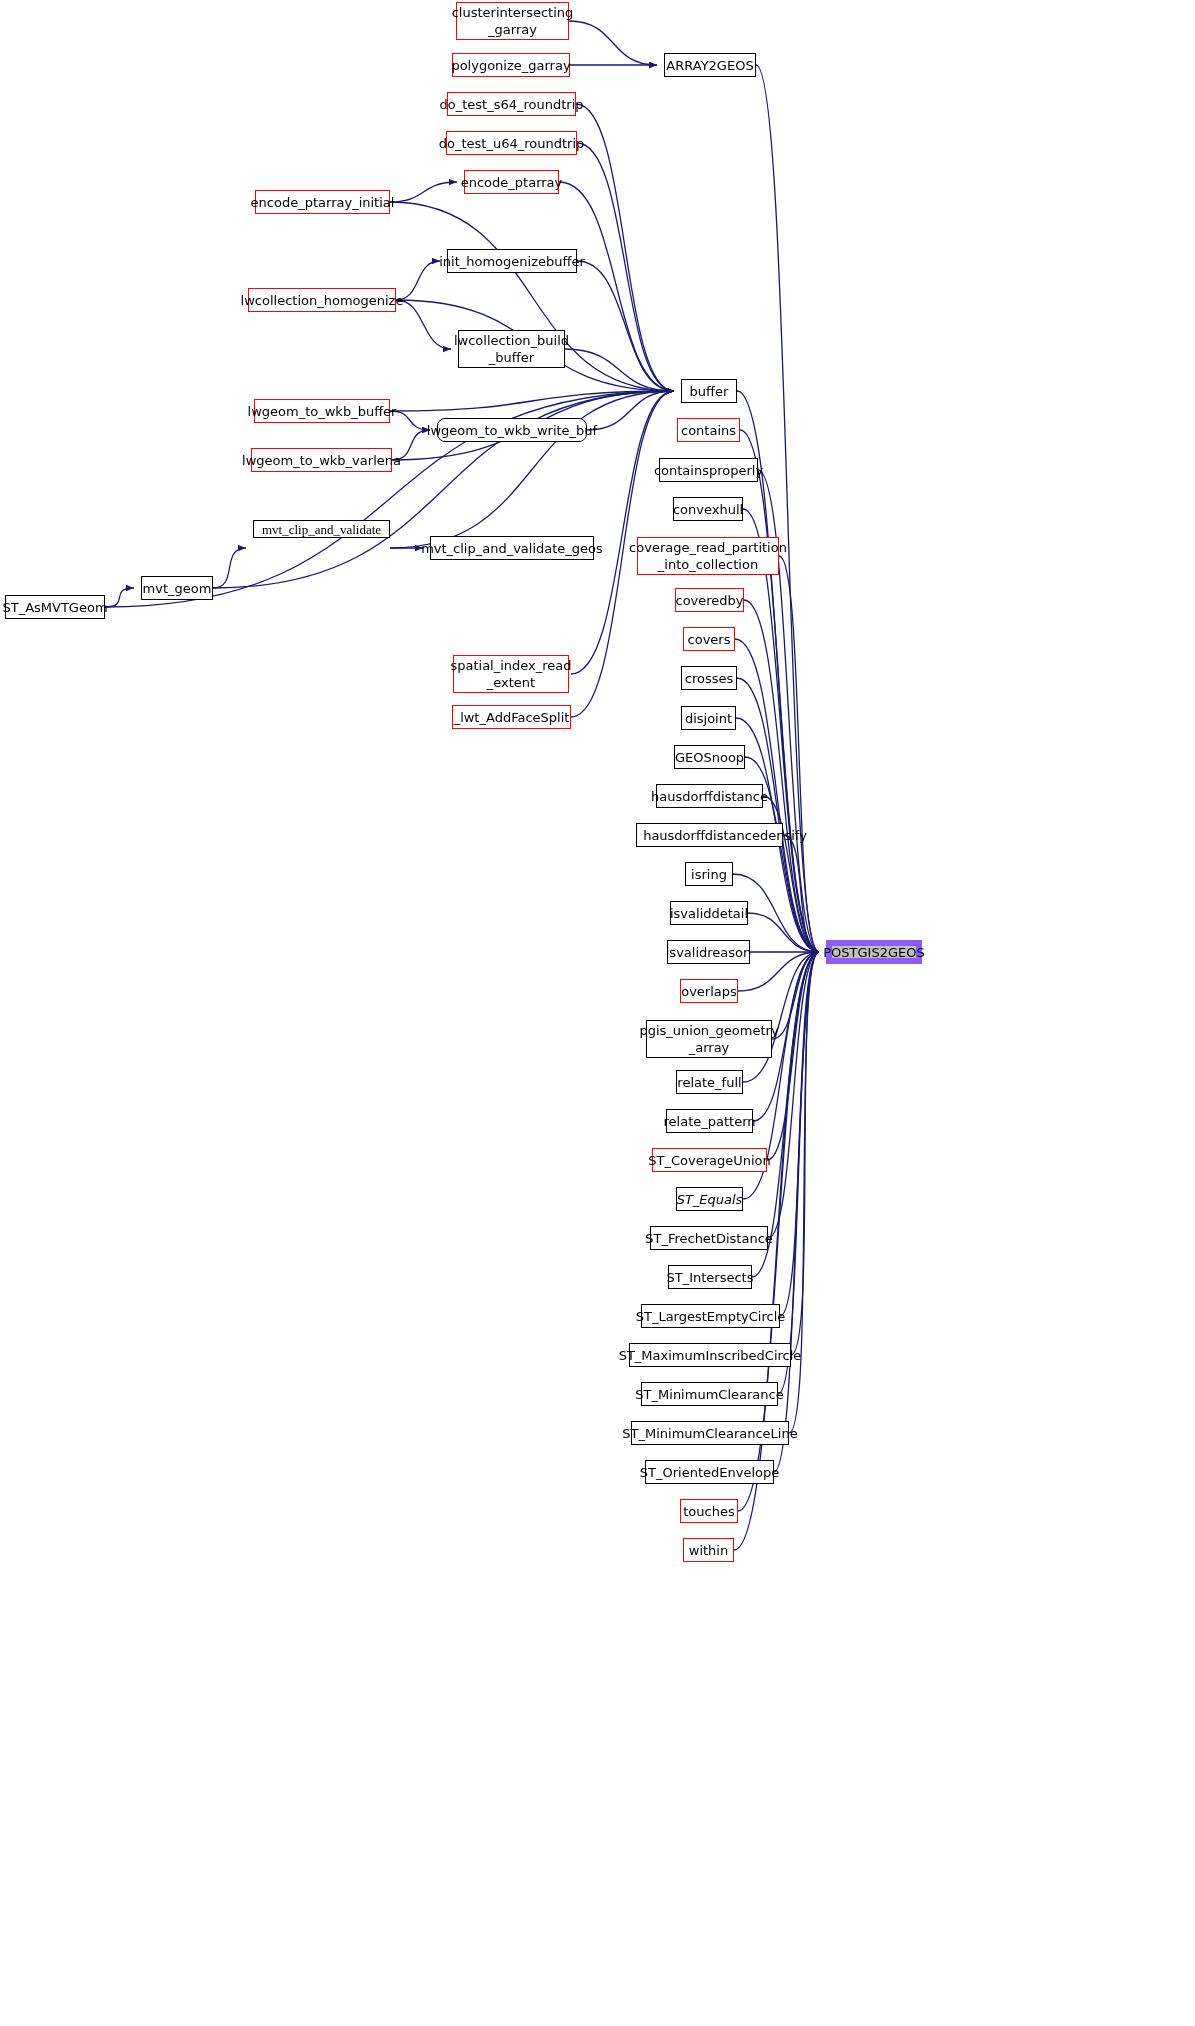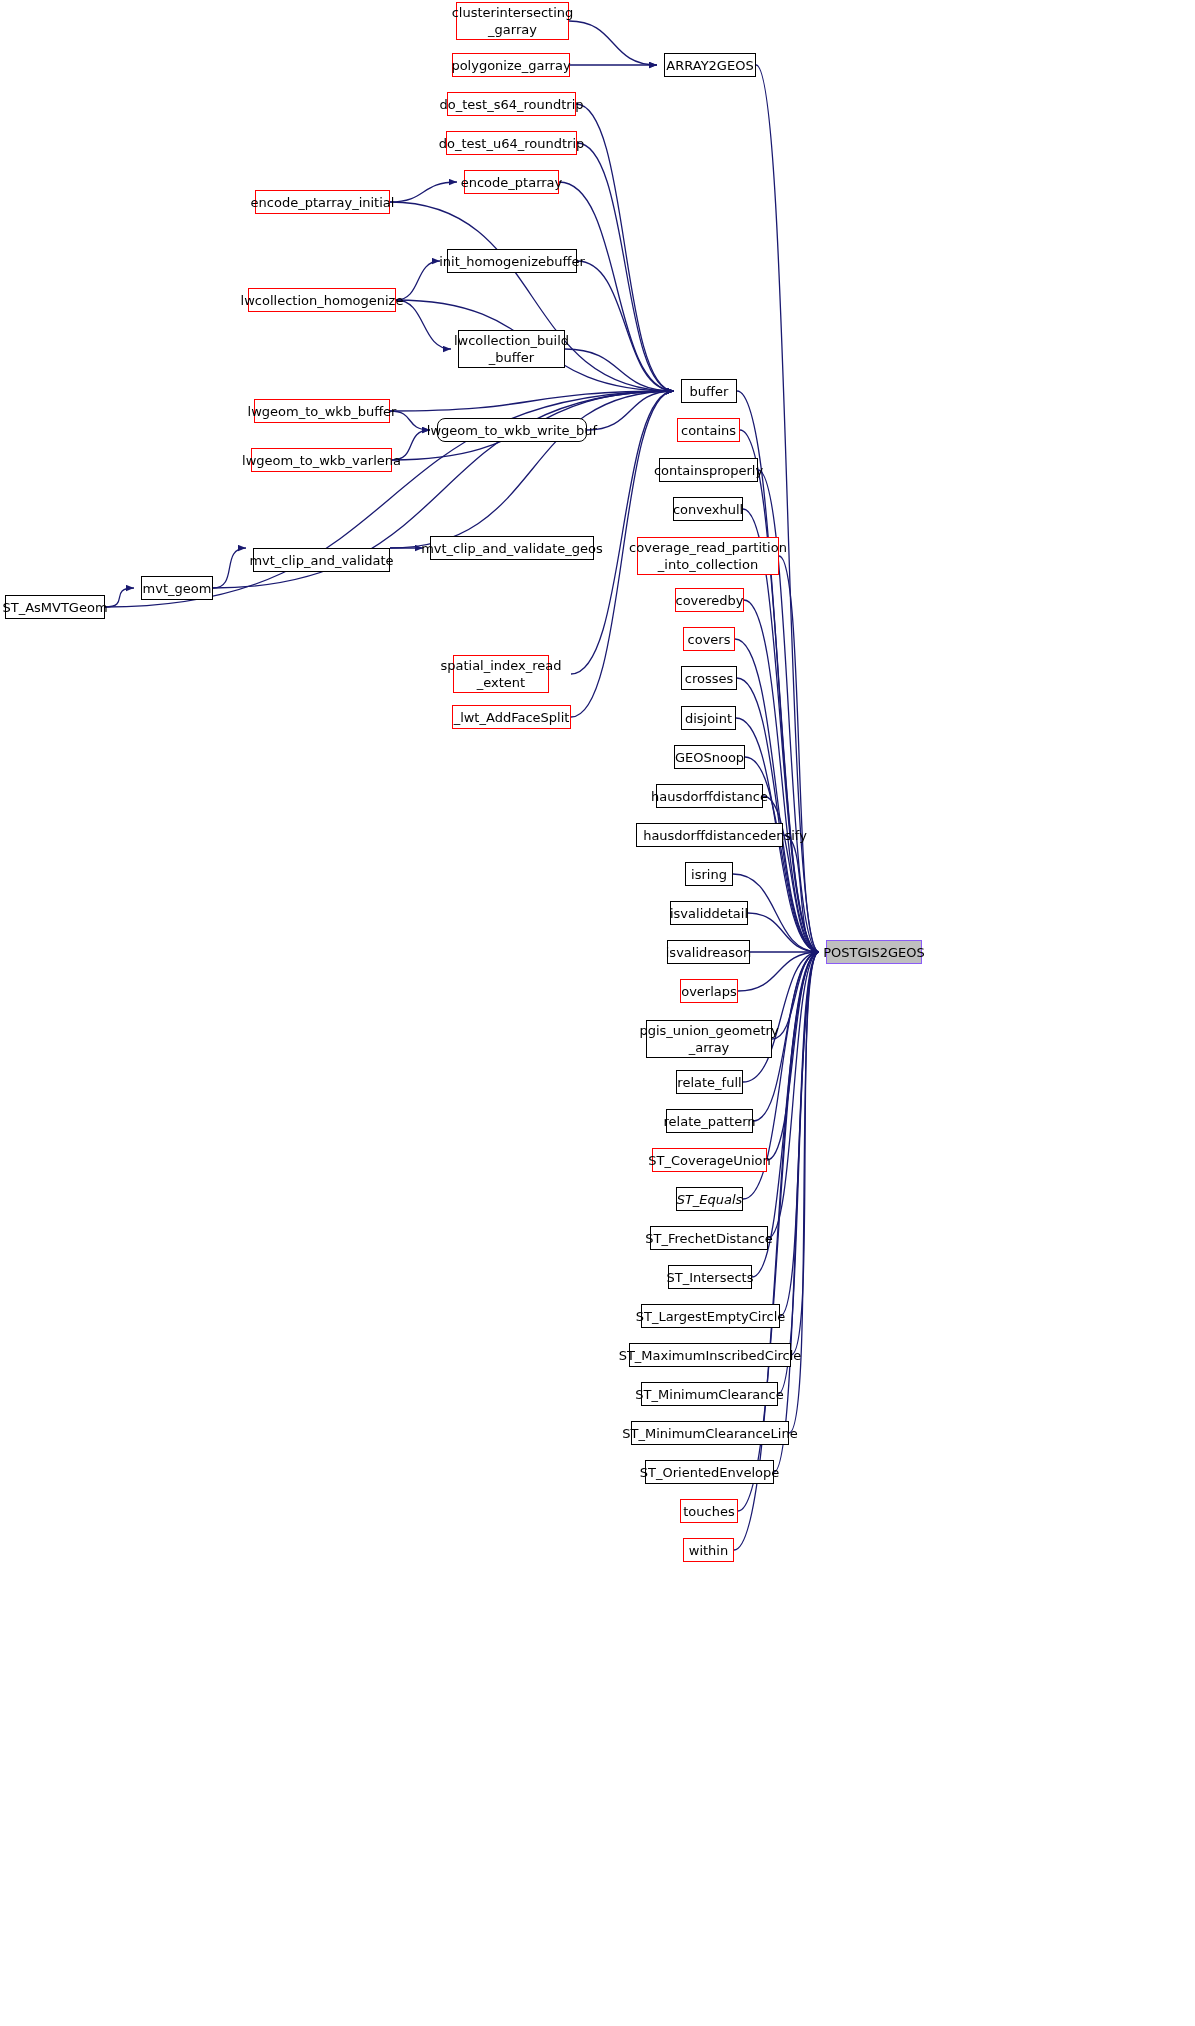--- a/index.html
+++ b/index.html
@@ -15,21 +15,21 @@
     align-items:center;
     justify-content:center;
     text-align:center;
     font-size:13px;
     line-height:17px;
     color:#000000;
     white-space:pre-line;
     letter-spacing:0px;
   }
   .node.red{border:1px solid #ff0000;}
-  .node.focus{background:#bfbfbf;border:1px solid #8b5cf6;}
+  .node.focus{background:#bfbfbf;border:6px solid #8b5cf6;}
 </style>
 </head>
 <body>
 
 <div id="graph">
   <svg id="edges" viewBox="0 0 1195 2026">
     <defs>
       <marker id="arrow" markerWidth="9" markerHeight="9" refX="8" refY="3.2" orient="auto" markerUnits="userSpaceOnUse">
         <path d="M0,0 L8,3.2 L0,6.4 z" fill="#191970"></path>
       </marker>
@@ -108,28 +108,28 @@
 _buffer</span></div>
       <div class="node" style="left: 681px; top: 379px; width: 56px; height: 24px;"><span>buffer</span></div>
       <div class="node red" style="left: 254px; top: 399px; width: 136px; height: 24px;"><span>lwgeom_to_wkb_buffer</span></div>
       <div class="node" style="left: 437px; top: 418px; width: 150px; height: 24px; border-radius: 8px;"><span>lwgeom_to_wkb_write_buf</span></div>
       <div class="node red" style="left: 677px; top: 418px; width: 63px; height: 24px;"><span>contains</span></div>
       <div class="node red" style="left: 251px; top: 448px; width: 141px; height: 24px;"><span>lwgeom_to_wkb_varlena</span></div>
       <div class="node" style="left: 659px; top: 458px; width: 99px; height: 24px;"><span>containsproperly</span></div>
       <div class="node" style="left: 673px; top: 497px; width: 70px; height: 24px;"><span>convexhull</span></div>
       <div class="node red" style="left: 637px; top: 537px; width: 142px; height: 38px;"><span>coverage_read_partition
 _into_collection</span></div>
-      <div class="node" style="left: 253px; top: 548px; width: 137px; height: 24px;"><span>mvt_clip_and_validate</span></div>
+      <div class="node" style="left: 253px; top: 520px; width: 137px; height: 18px; font-family: Liberation Serif, serif;"><span>mvt_clip_and_validate</span></div>
       <div class="node" style="left: 430px; top: 536px; width: 164px; height: 24px;"><span>mvt_clip_and_validate_geos</span></div>
       <div class="node" style="left: 141px; top: 576px; width: 72px; height: 24px;"><span>mvt_geom</span></div>
       <div class="node red" style="left: 675px; top: 588px; width: 69px; height: 24px;"><span>coveredby</span></div>
       <div class="node" style="left: 5px; top: 595px; width: 100px; height: 24px;"><span>ST_AsMVTGeom</span></div>
       <div class="node red" style="left: 683px; top: 627px; width: 52px; height: 24px;"><span>covers</span></div>
       <div class="node" style="left: 681px; top: 666px; width: 56px; height: 24px;"><span>crosses</span></div>
-      <div class="node red" style="left: 453px; top: 655px; width: 96px; height: 38px;"><span>spatial_index_read
+      <div class="node red" style="left: 453px; top: 655px; width: 116px; height: 38px;"><span>spatial_index_read
 _extent</span></div>
       <div class="node" style="left: 681px; top: 706px; width: 55px; height: 24px;"><span>disjoint</span></div>
       <div class="node red" style="left: 452px; top: 705px; width: 119px; height: 24px;"><span>_lwt_AddFaceSplit</span></div>
       <div class="node" style="left: 674px; top: 745px; width: 71px; height: 24px;"><span>GEOSnoop</span></div>
       <div class="node" style="left: 656px; top: 784px; width: 107px; height: 24px;"><span>hausdorffdistance</span></div>
       <div class="node" style="left: 636px; top: 823px; width: 147px; height: 24px; padding-left: 31px;"><span>hausdorffdistancedensify</span></div>
       <div class="node" style="left: 685px; top: 862px; width: 48px; height: 24px;"><span>isring</span></div>
       <div class="node" style="left: 670px; top: 901px; width: 78px; height: 24px;"><span>isvaliddetail</span></div>
       <div class="node" style="left: 667px; top: 940px; width: 83px; height: 24px;"><span>isvalidreason</span></div>
       <div class="node focus" style="left: 826px; top: 940px; width: 96px; height: 24px;"><span>POSTGIS2GEOS</span></div>

